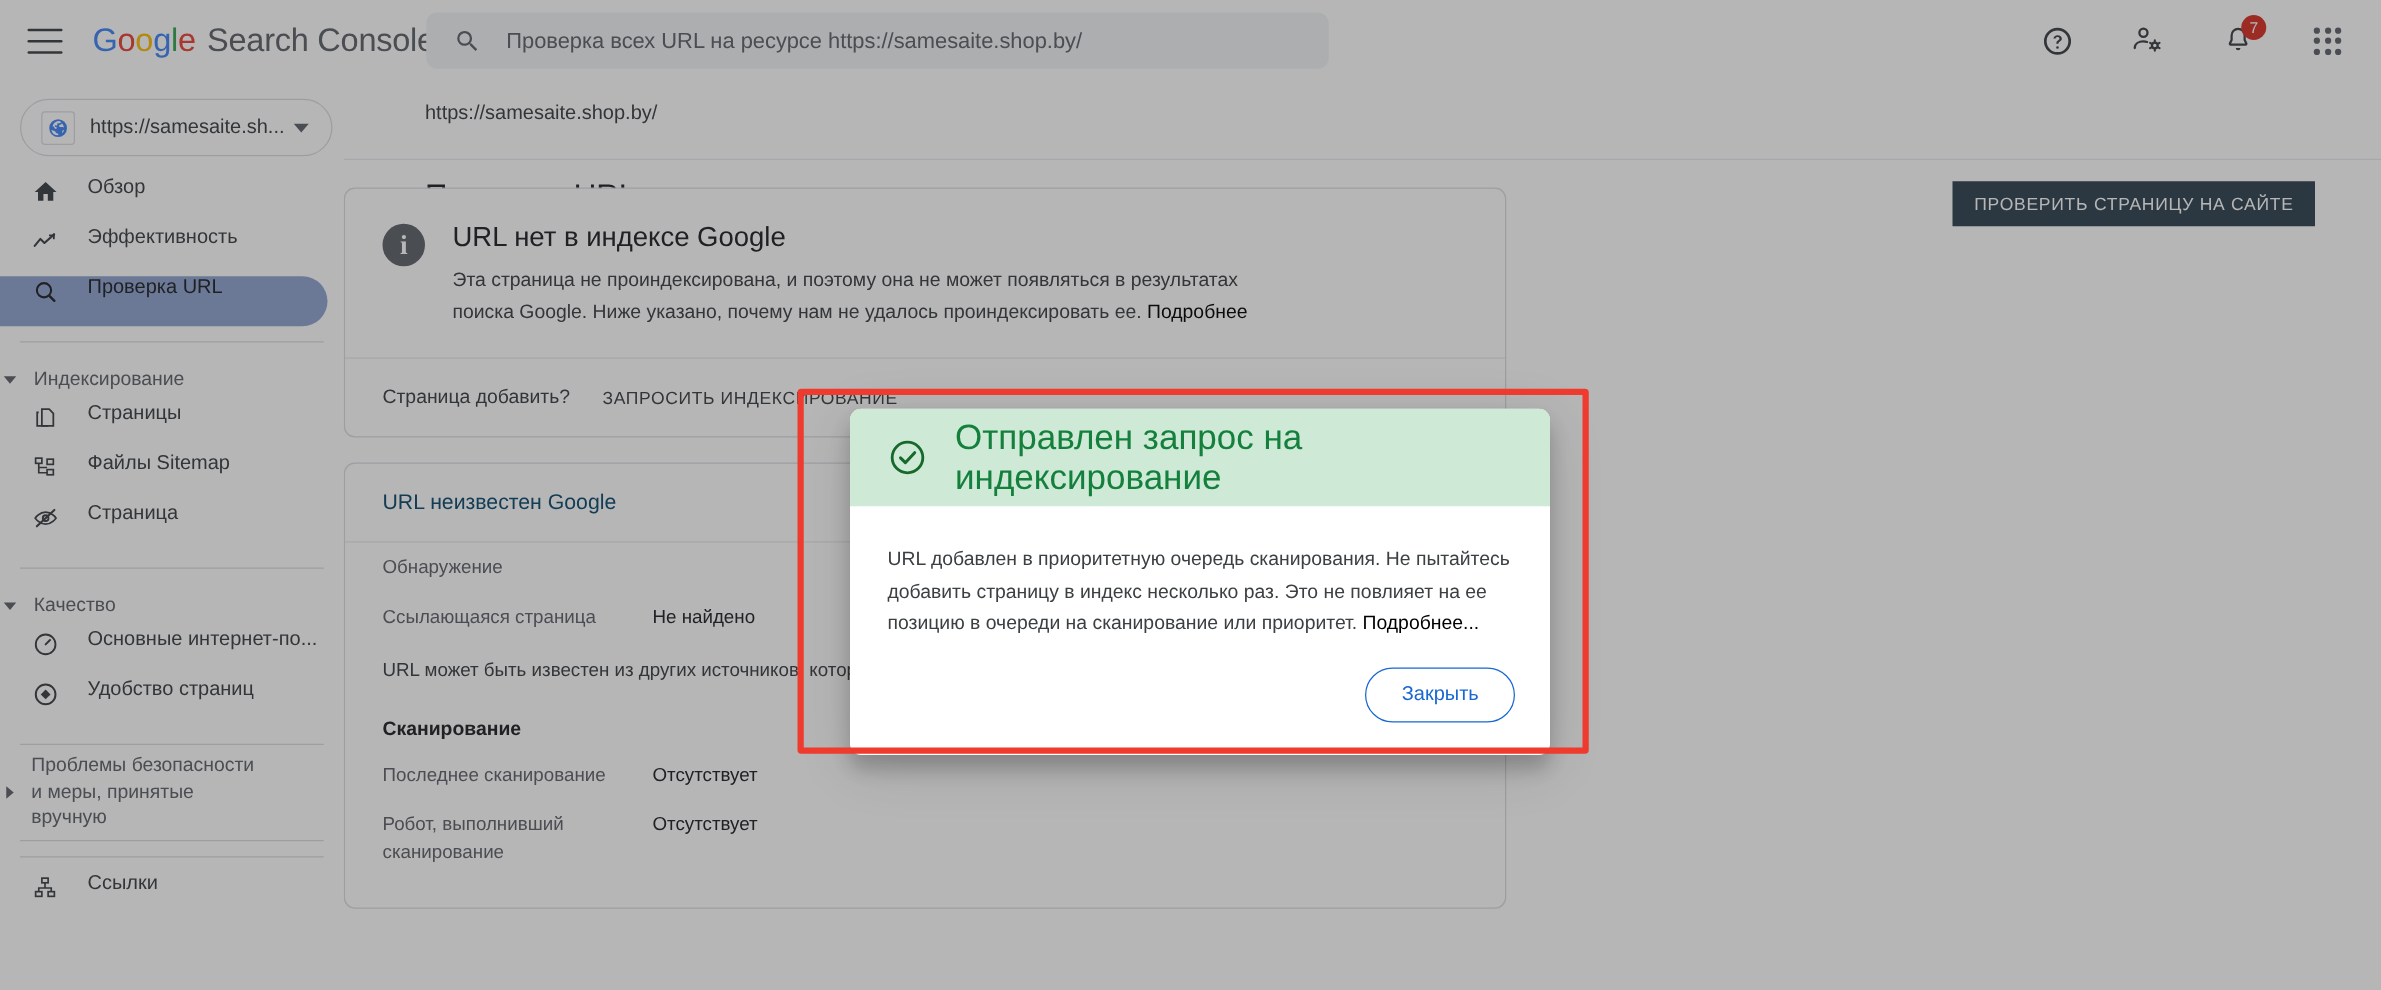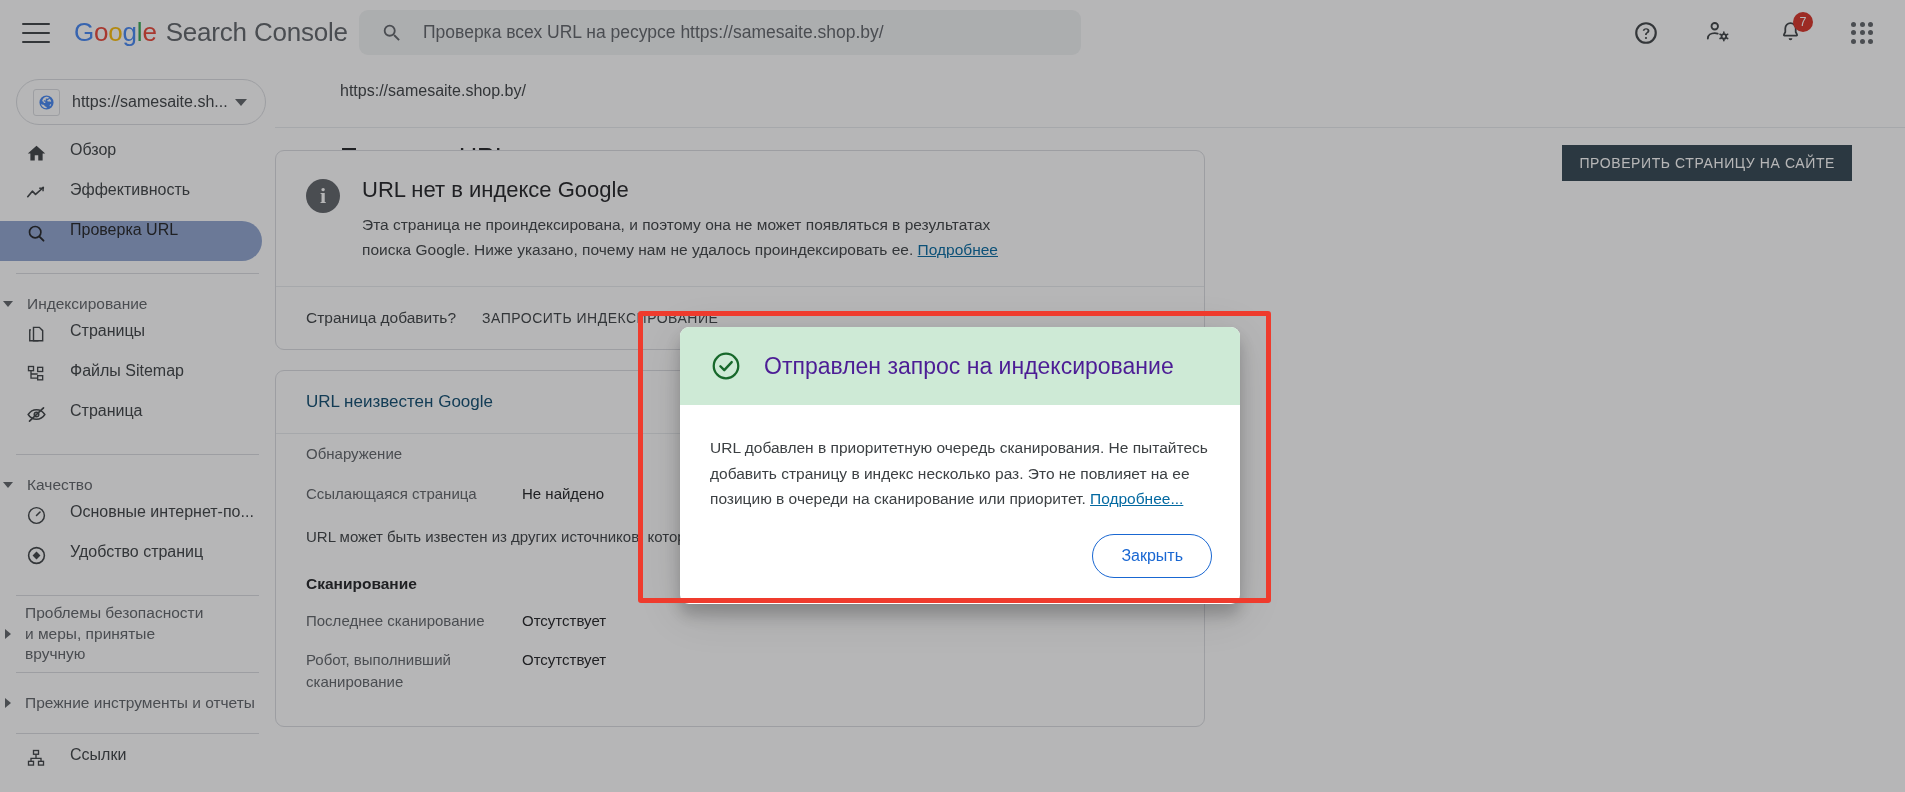--- a/index.html
+++ b/index.html
@@ -21,21 +21,21 @@
     cursor: pointer;
   }
   .hamburger span { display: block; height: 2px; background: #3c4043; border-radius: 1px; }
   .brand { display: flex; align-items: baseline; font-size: 26px; letter-spacing: -0.2px; }
   .brand .g1 { color: #4285F4; } .brand .g2 { color: #EA4335; }
   .brand .g3 { color: #FBBC05; } .brand .g4 { color: #4285F4; }
   .brand .g5 { color: #34A853; } .brand .g6 { color: #EA4335; }
   .brand .sc { color: #5f6368; margin-left: 9px; font-size: 26px; }
 
   .searchbar {
-    position: absolute; left: 359px; top: 10px; width: 722px; height: 45px;
+    position: absolute; left: 341px; top: 10px; width: 722px; height: 45px;
     background: #f1f3f4; border-radius: 9px; display: flex; align-items: center;
     cursor: text;
   }
   .searchbar .sicon { margin-left: 22px; margin-right: 20px; display:flex; }
   .searchbar .sph { color: #5f6368; font-size: 17.5px; white-space: nowrap; }
 
   .hdr-icons {
     position: absolute; right: 30px; top: 0; height: 65px;
     display: flex; align-items: center; gap: 46px;
   }
@@ -119,21 +119,21 @@
   }
   .card-row { display: flex; padding: 26px 30px 24px 30px; }
   .info-circle {
     width: 34px; height: 34px; border-radius: 50%; background: #5f6368;
     color: #fff; display: flex; align-items: center; justify-content: center;
     font-size: 22px; font-family: "Liberation Serif", serif; font-weight: bold;
     flex: none; margin-right: 22px; margin-top: 2px;
   }
   .card-h { font-size: 22px; color: #202124; margin-bottom: 9px; }
   .card-p { font-size: 15.5px; color: #3c4043; line-height: 1.62; max-width: 680px; }
-  .lnk { color: #0369a1; text-decoration: underline; cursor: pointer; }
+  .lnk { color: #000000; cursor: pointer; }
   .card-sep { height: 1px; background: #e8eaed; }
   .card-action { display: flex; align-items: center; height: 62px; padding: 0 30px; }
   .card-action .q { font-size: 15.5px; color: #3c4043; }
   .text-btn {
     color: #1a73e8; font-size: 14px; letter-spacing: 0.5px; font-weight: 500;
     margin-left: 26px; cursor: pointer; background: none; border: none;
     font-family: "Liberation Sans", sans-serif; color:#3c4043;
   }
 
   .sect-head {
@@ -155,21 +155,21 @@
   .dialog {
     position: absolute; left: 680px; top: 327px; width: 560px;
     background: #fff; border-radius: 9px; z-index: 22; overflow: hidden;
     box-shadow: 0 11px 15px rgba(0,0,0,0.2), 0 9px 46px rgba(0,0,0,0.12);
   }
   .dlg-head {
     background: #ceead6; display: flex; align-items: center;
     height: 78px; padding: 0 30px;
   }
   .dlg-head .ok { margin-right: 22px; display: flex; flex: none; }
-  .dlg-head .t { font-size: 23px; color: #4c1d95; }
+  .dlg-head .t { font-size: 28px; color: #15803d; }
   .dlg-body { padding: 30px 30px 0 30px; }
   .dlg-body p { font-size: 15.5px; color: #3c4043; line-height: 1.66; }
   .dlg-foot { display: flex; justify-content: flex-end; padding: 22px 28px 26px 28px; }
   .close-btn {
     border: 1px solid #1967d2; color: #1967d2; background: #fff;
     border-radius: 22px; height: 44px; padding: 0 28px; font-size: 16px;
     cursor: pointer; font-family: "Liberation Sans", sans-serif;
   }
 
   .annot {
@@ -348,24 +348,20 @@
 
       <div class="nav-divider"></div>
 
       <div class="nav-group two-line">
         <span class="caret-right"></span>
         <span class="gl" style="width:190px;">Проблемы безопасности и меры, принятые вручную</span>
       </div>
 
       <div class="nav-divider"></div>
 
-      <div class="nav-group">
-        <span class="caret-right"></span>
-        <span class="gl">Прежние инструменты и отчеты</span>
-      </div>
 
       <div class="nav-divider"></div>
 
       <div class="nav-item">
         <span class="nicon">
           <svg width="20" height="20" viewBox="0 0 24 24">
               <rect x="9" y="3" width="6" height="4.5" fill="none" stroke="#3c4043" stroke-width="1.6"></rect>
               <rect x="3" y="16" width="6" height="4.5" fill="none" stroke="#3c4043" stroke-width="1.6"></rect>
               <rect x="15" y="16" width="6" height="4.5" fill="none" stroke="#3c4043" stroke-width="1.6"></rect>
               <path stroke="#3c4043" stroke-width="1.6" fill="none" d="M12 7.5v5M6 16v-3.5h12V16"></path>

